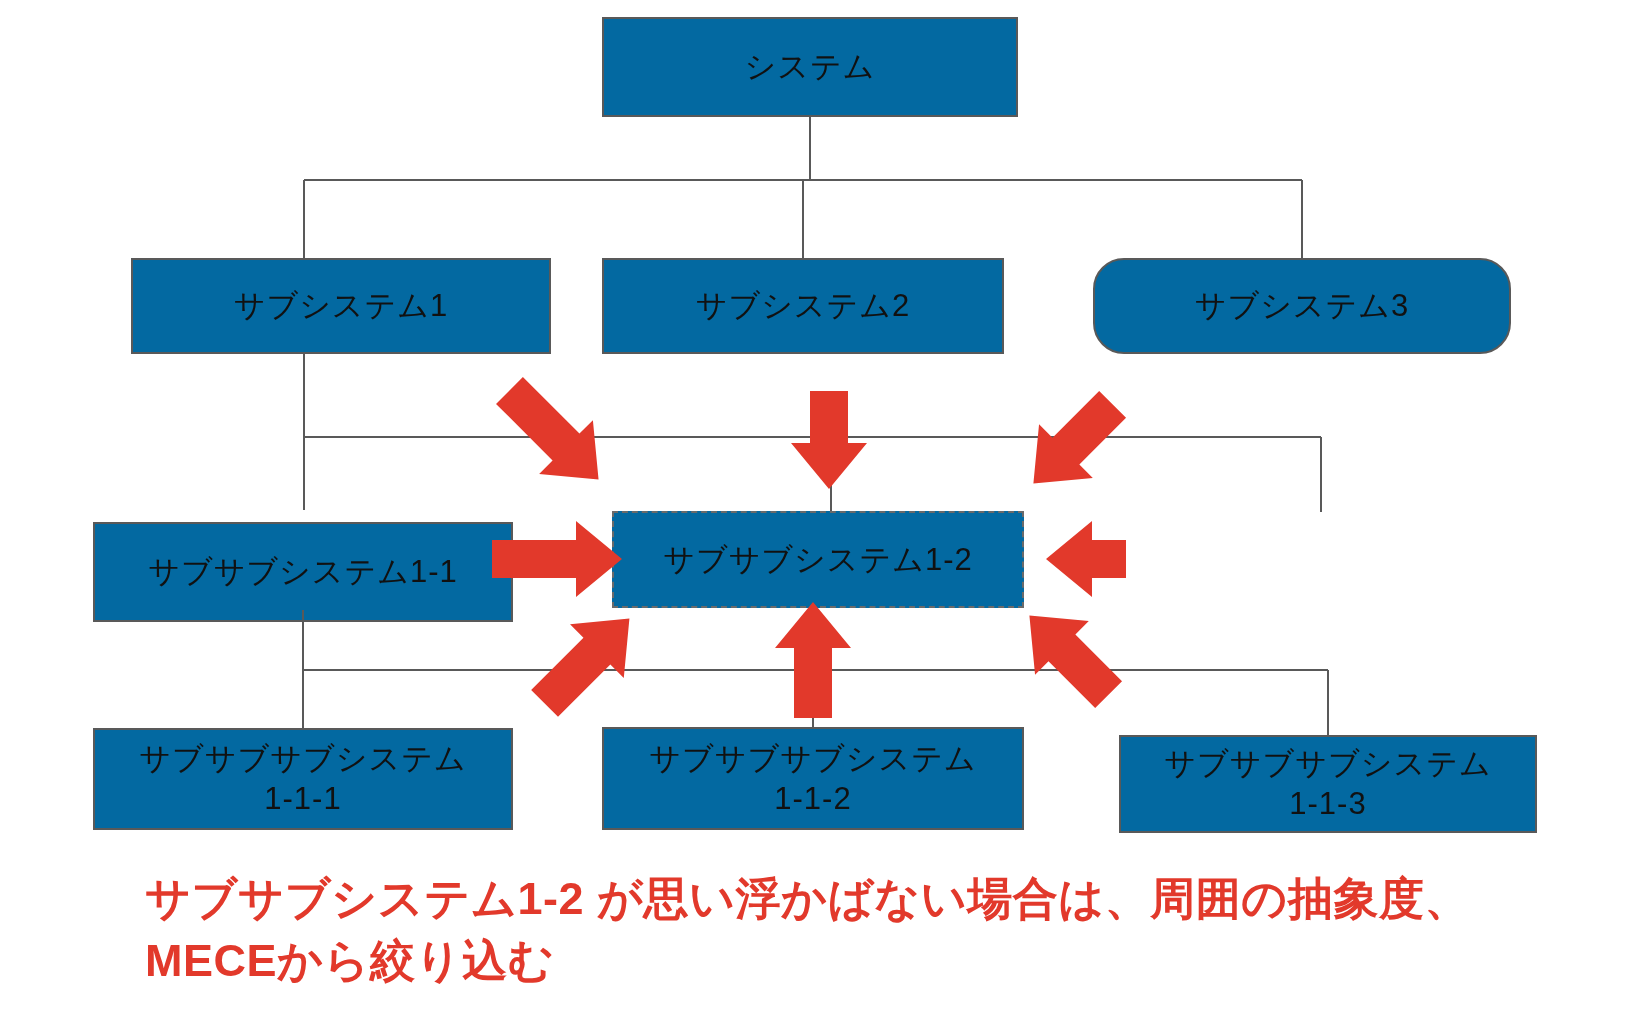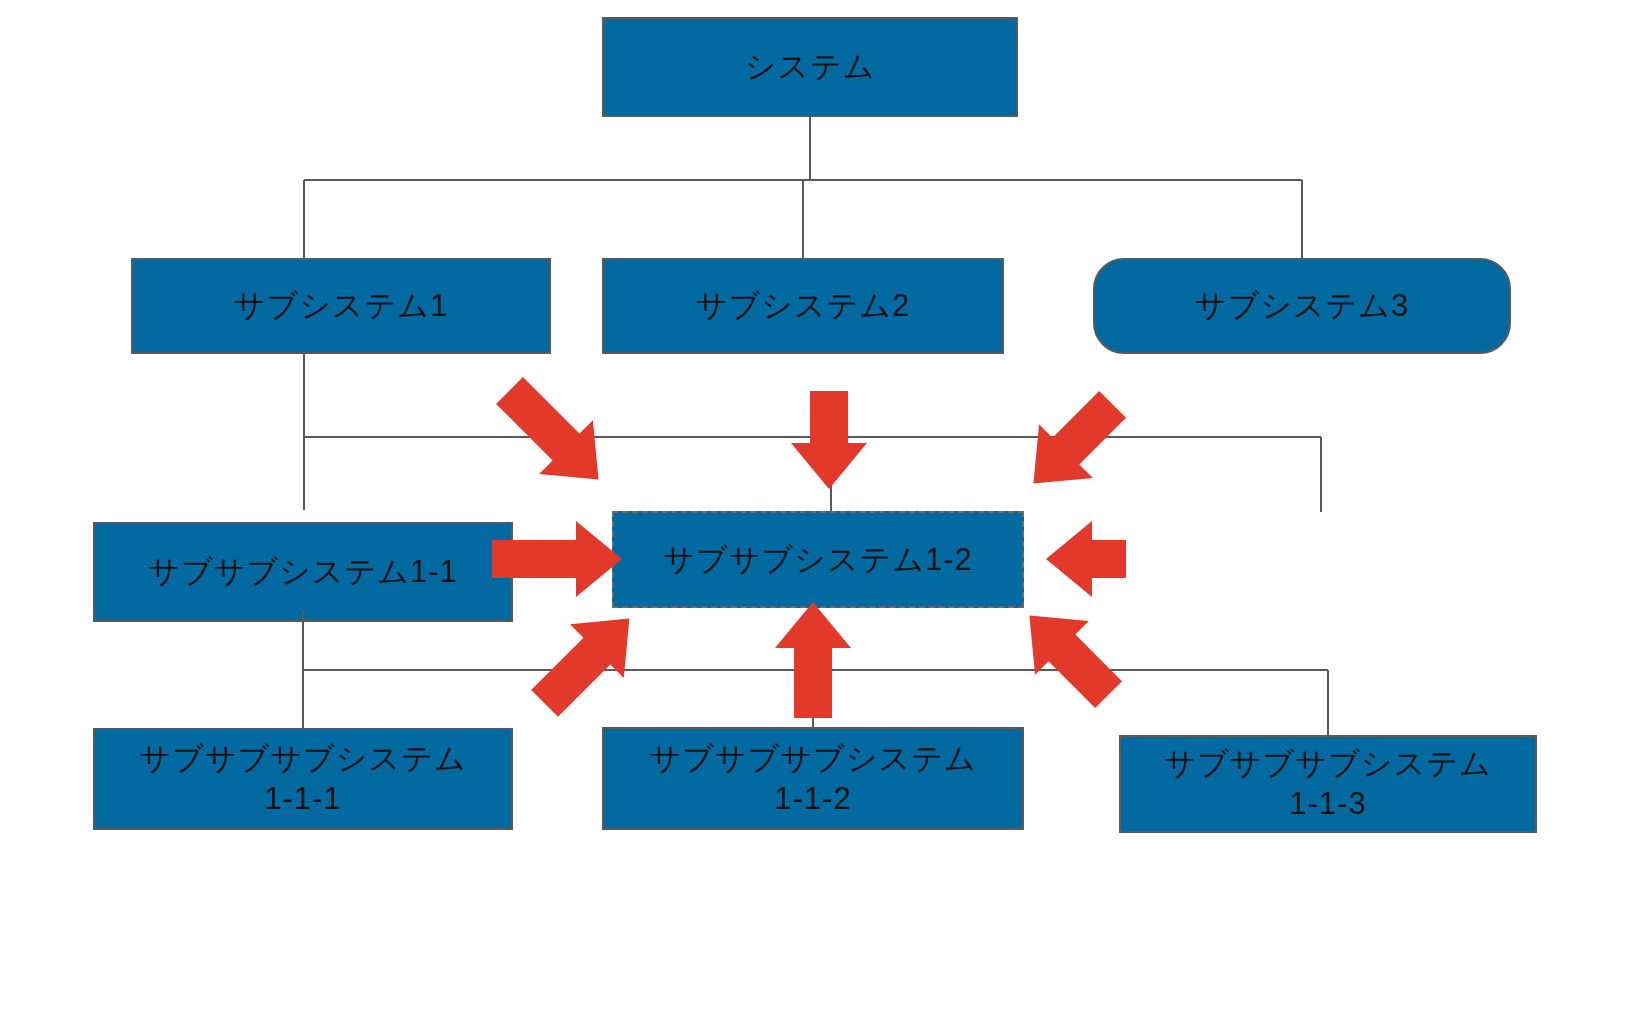--- a/index.html
+++ b/index.html
@@ -105,14 +105,18 @@
       <polygon class="arrow" points="-49,-19 3,-19 3,-38 49,0 3,38 3,19 -49,19" transform="translate(829,440) rotate(90)"></polygon>
       <polygon class="arrow" points="-56,-19 10,-19 10,-38 56,0 10,38 10,19 -56,19" transform="translate(1073,444) rotate(135)"></polygon>
       <polygon class="arrow" points="-65,-19 19,-19 19,-38 65,0 19,38 19,19 -65,19" transform="translate(557,559)"></polygon>
       <polygon class="arrow" points="-40,-19 -6,-19 -6,-38 40,0 -6,38 -6,19 -40,19" transform="translate(1086,559) rotate(180)"></polygon>
       <polygon class="arrow" points="-60,-19 14,-19 14,-38 60,0 14,38 14,19 -60,19" transform="translate(587,661) rotate(-45)"></polygon>
       <polygon class="arrow" points="-58,-19 12,-19 12,-38 58,0 12,38 12,19 -58,19" transform="translate(813,660) rotate(-90)"></polygon>
       <polygon class="arrow" points="-56,-19 10,-19 10,-38 56,0 10,38 10,19 -56,19" transform="translate(1069,655) rotate(-135)"></polygon>
     </g>
   </svg>
 
+  <div class="annotation">
+    <div>サブサブシステム1-2 が思い浮かばない場合は、周囲の抽象度、</div>
+    <div>MECEから絞り込む</div>
+  </div>
 
 </div>
 
 </body></html>

